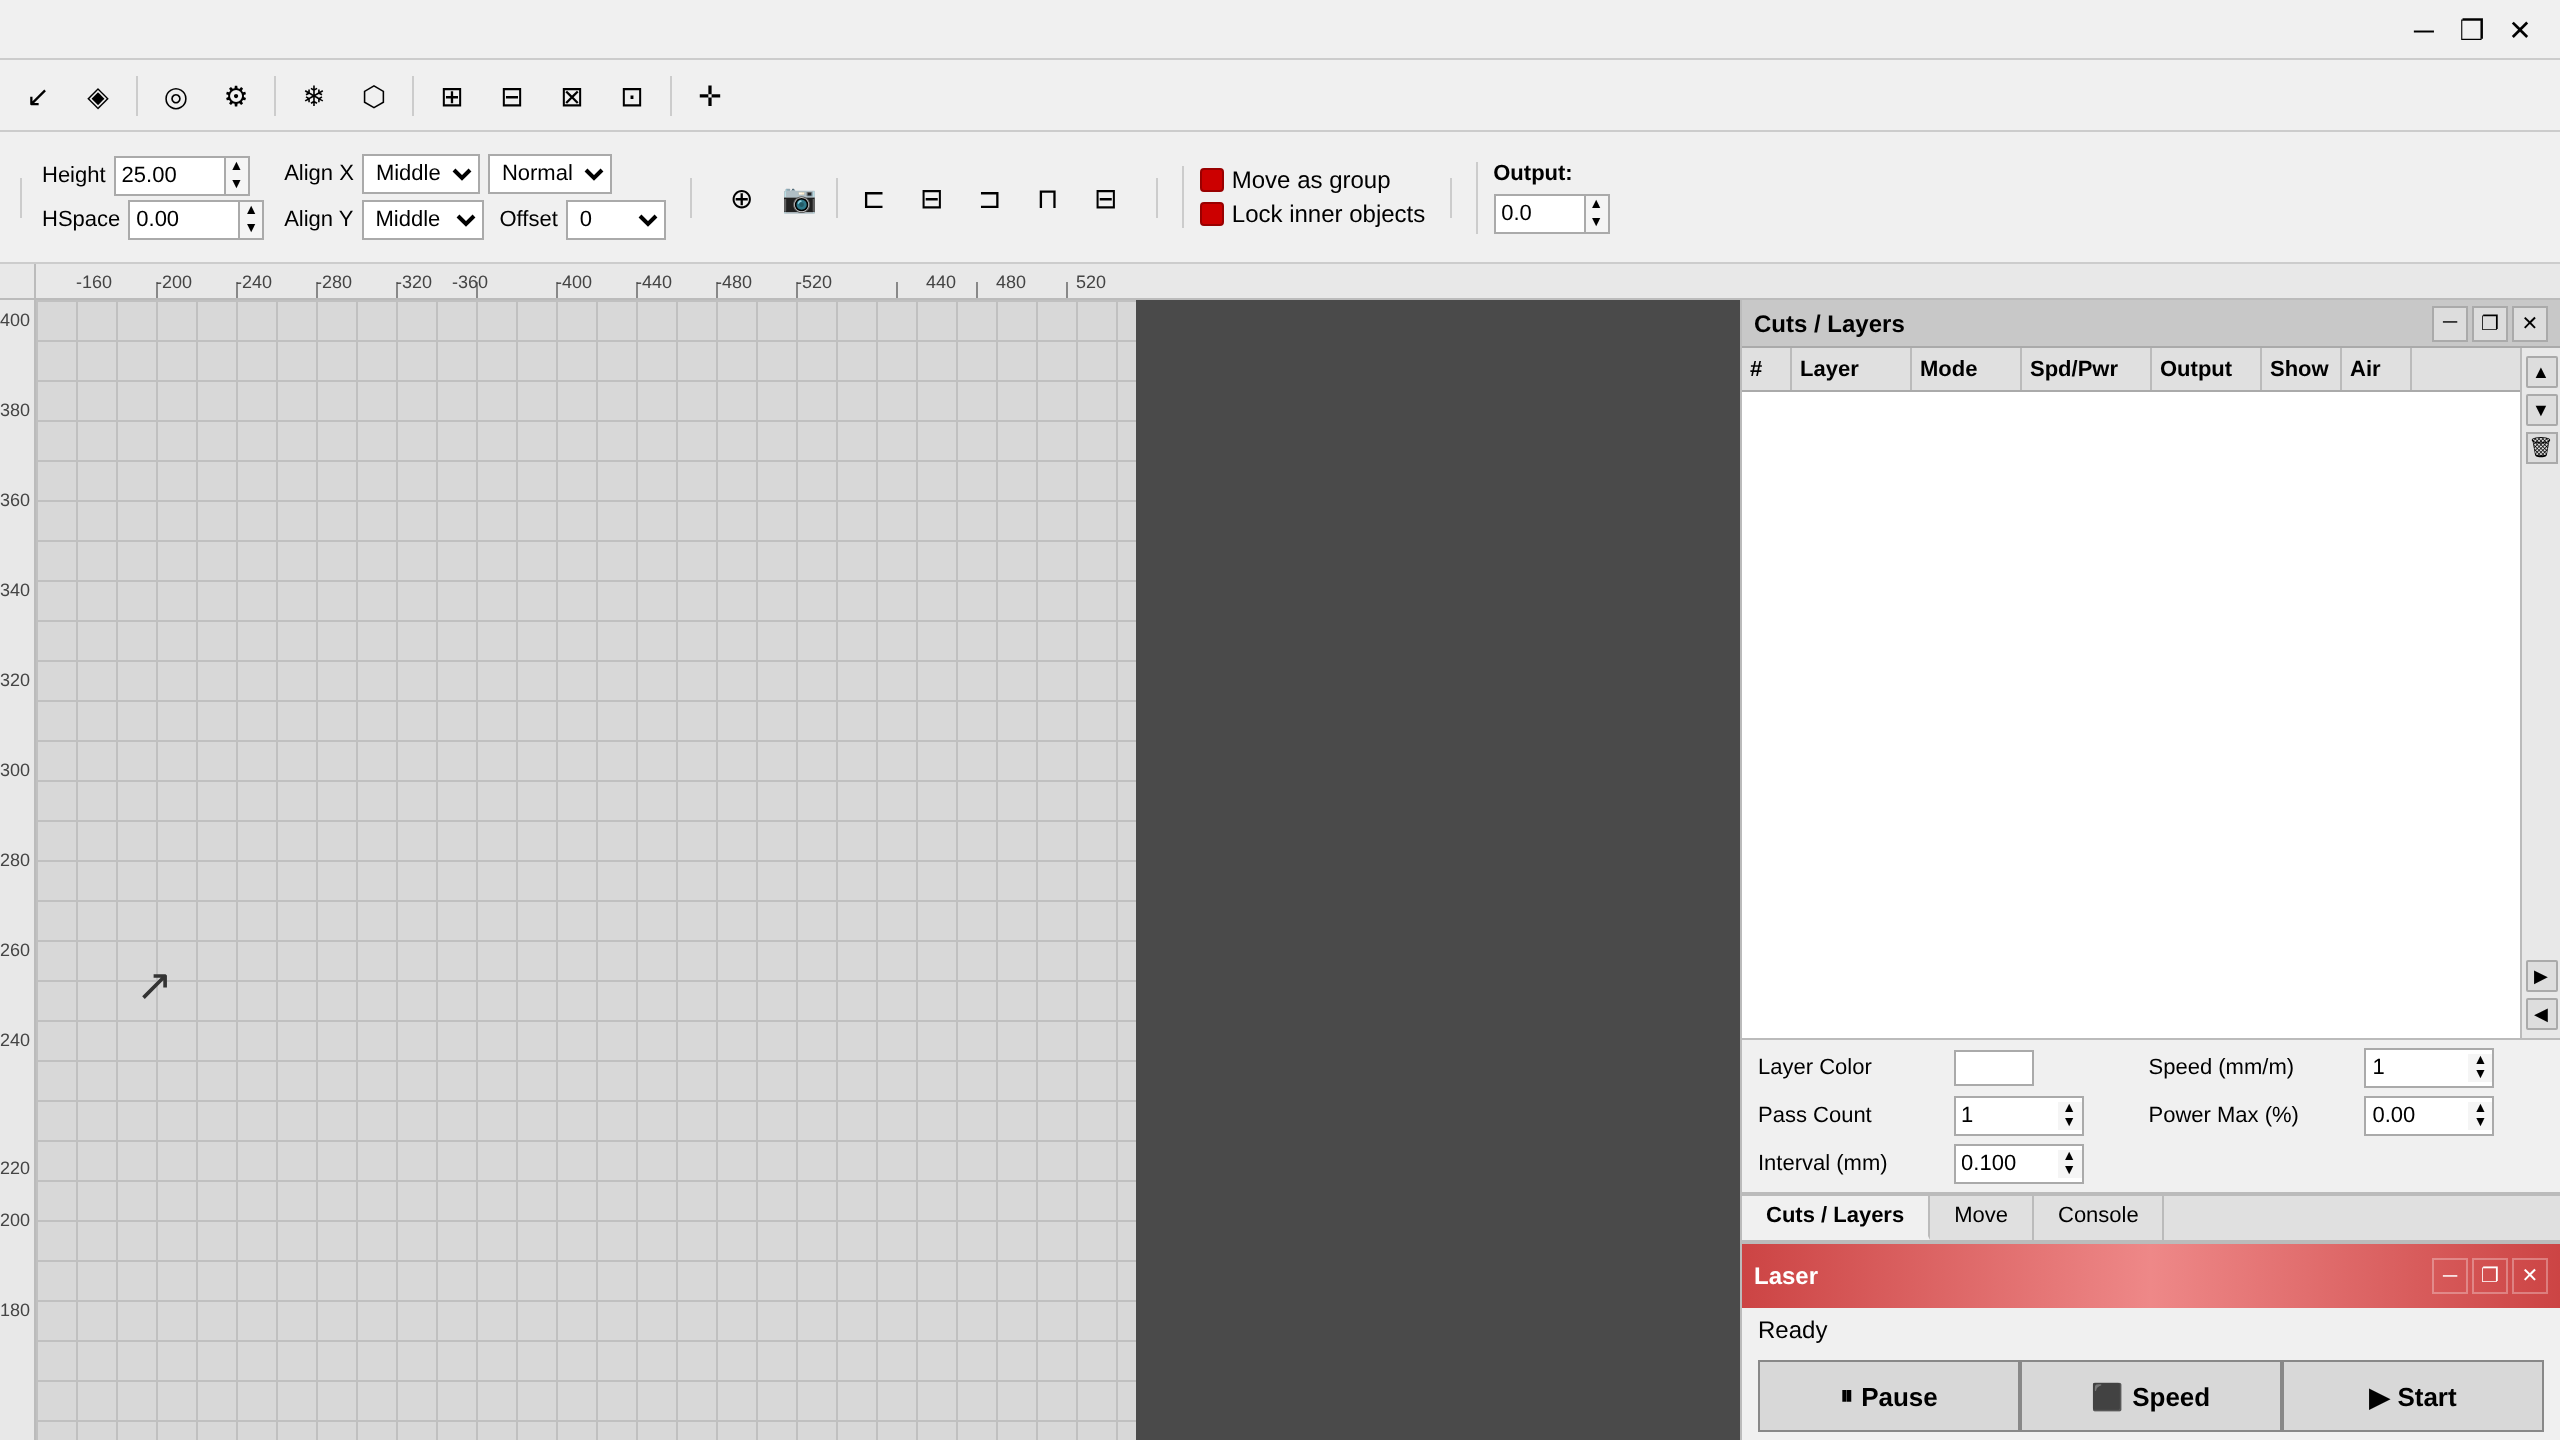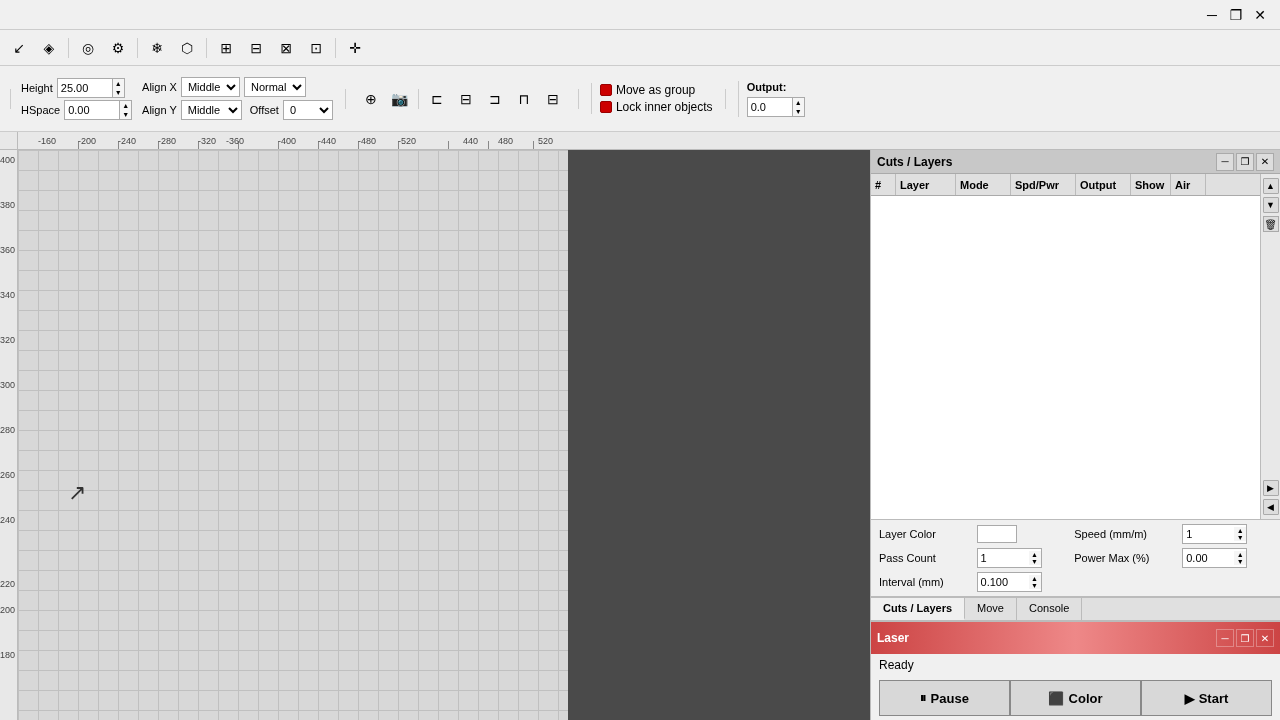--- a/index.html
+++ b/index.html
@@ -640,21 +640,21 @@
         </div>
       </div>
       <div class="laser-status">Ready</div>
       <div class="laser-buttons">
         <button class="laser-btn pause">
           <span>⏸</span>
           <span>Pause</span>
         </button>
         <button class="laser-btn stop">
           <span>⬛</span>
-          <span>Color</span>
+          <span>Speed</span>
         </button>
         <button class="laser-btn start">
           <span>▶</span>
           <span>Start</span>
         </button>
       </div>
     </div>
   </div>
 </div>
 

